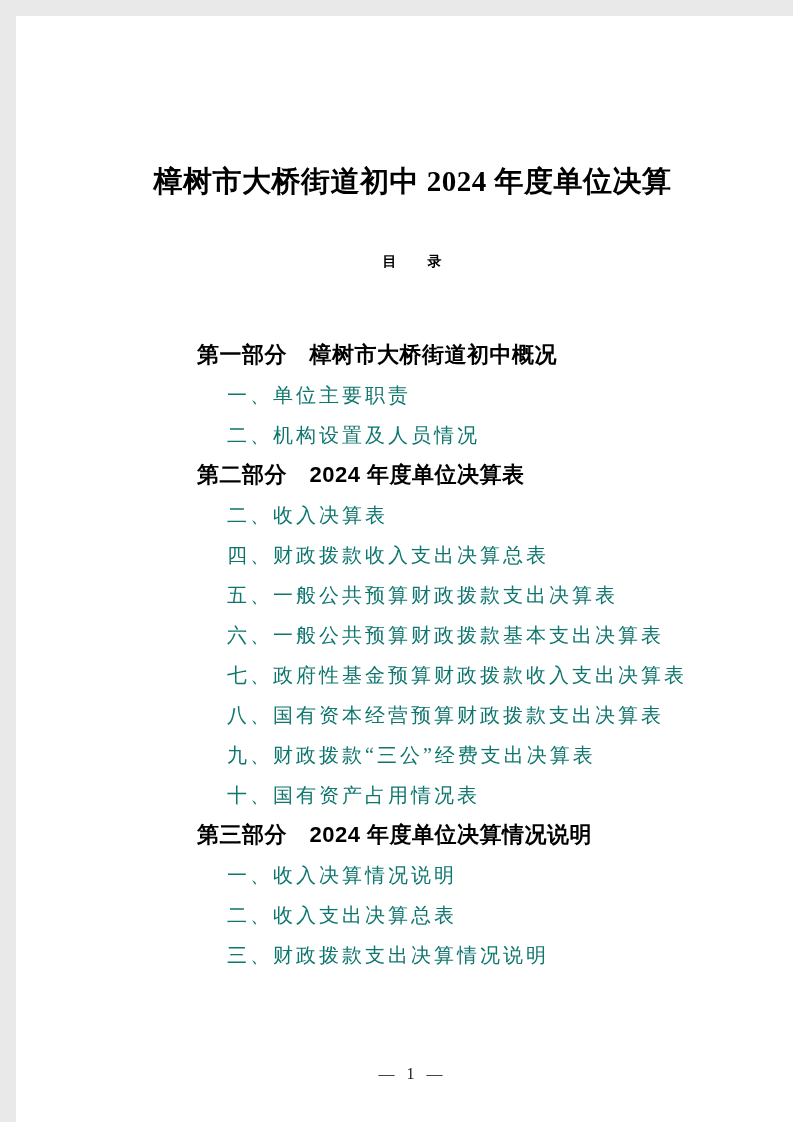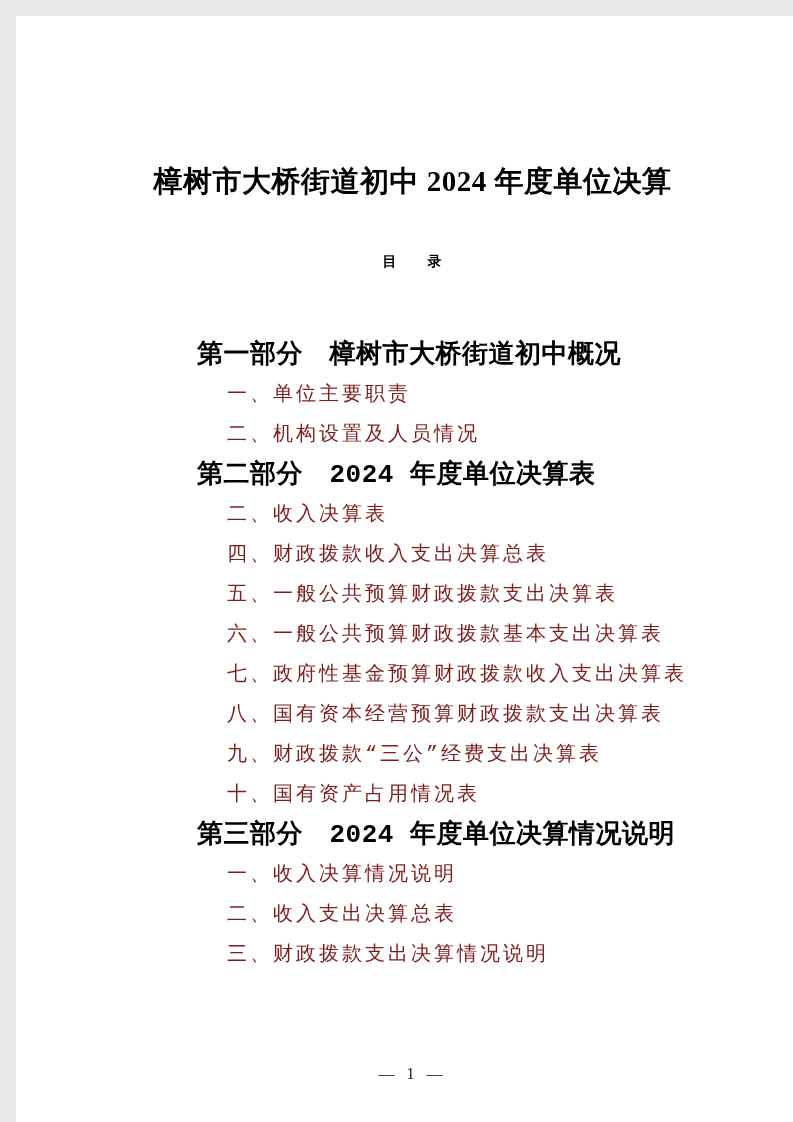--- a/index.html
+++ b/index.html
@@ -37,36 +37,36 @@
     letter-spacing: 1px;
     color: #000;
   }
   .toc {
     position: absolute;
     top: 303px; left: 165px; right: 40px;
   }
   .toc-section-heading {
     height: 40px;
     line-height: 40px;
-    font-family: Liberation Mono, monospace;
-    font-size: 26px;
+    font-family: Liberation Sans, sans-serif;
+    font-size: 22px;
     font-weight: bold;
     letter-spacing: 0.5px;
     color: #000;
     white-space: nowrap;
   }
   .toc-item {
     height: 40px;
     line-height: 40px;
     padding-left: 38px;
-    font-family: Liberation Mono, monospace;
+    font-family: Liberation Serif, serif;
     font-size: 20px;
     font-weight: normal;
     letter-spacing: 3px;
-    color: #7f1d1d;
+    color: #0f766e;
     white-space: nowrap;
   }
   .page-footer {
     position: absolute;
     top: 1041px; left: 0; width: 100%;
     text-align: center;
     font-family: "Liberation Serif", serif;
     font-size: 16px;
     line-height: 18px;
     letter-spacing: 4px;

